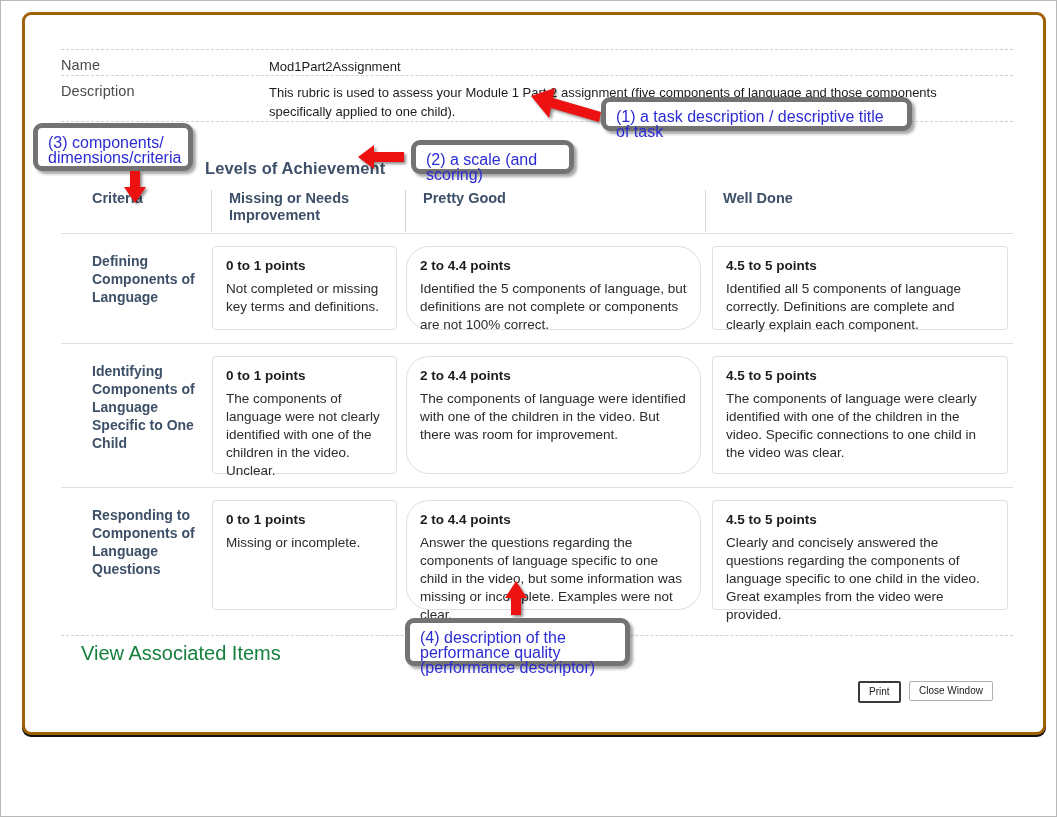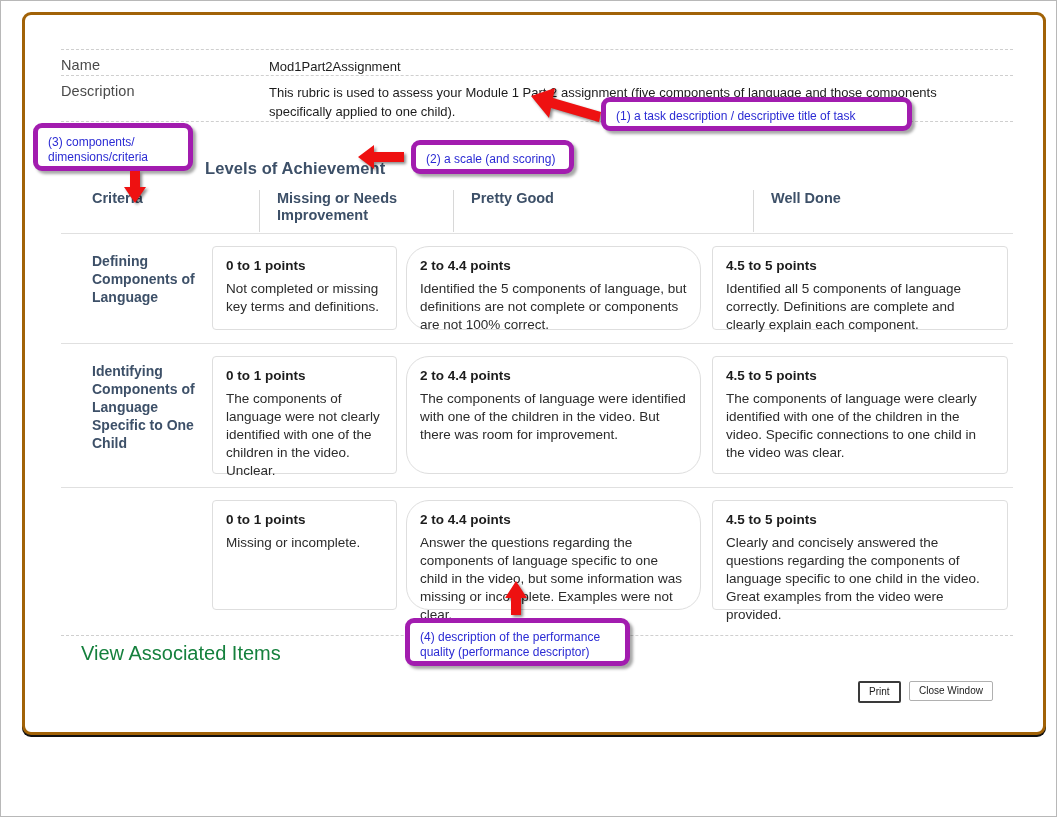--- a/index.html
+++ b/index.html
@@ -74,21 +74,21 @@
     height: 48px;
   }
   .th {
     position: absolute;
     top: 5px;
     font-size: 14.5px;
     font-weight: bold;
     color: #3d5068;
     line-height: 17px;
   }
-  .th.divider { border-left: 1px solid #d8d8d8; padding-left: 17px; height: 42px; margin-left: 48px;}
+  .th.divider { border-left: 1px solid #d8d8d8; padding-left: 17px; height: 42px;}
   #th-criteria { left: 31px; }
   #th-l1 { left: 150px; }
   #th-l2 { left: 344px; }
   #th-l3 { left: 644px; }
 
   .trow {
     position: relative;
     border-top: 1px solid #e0e0e0;
   }
   .crit {
@@ -164,24 +164,24 @@
   #btn-close {
     left: 884px;
     border: 1px solid #b0b0b0;
     border-radius: 2px;
   }
 
   
   .callout {
     position: absolute;
     background: #ffffff;
-    border: 5px solid #a21caf;
+    border: 5px solid #737373;
     border-radius: 9px;
     color: #2b2bd4;
-    font-size: 12px;
+    font-size: 16px;
     line-height: 15px;
     padding: 7px 10px;
     box-sizing: border-box;
     box-shadow: 3px 3px 3px rgba(0,0,0,.35);
   }
   #callout-1 { left: 600px; top: 96px;  width: 311px; height: 34px; padding-top: 7px;}
   #callout-2 { left: 410px; top: 139px; width: 163px; height: 34px; padding-top: 7px;}
   #callout-3 { left: 32px;  top: 122px; width: 160px; height: 48px; }
   #callout-4 { left: 404px; top: 617px; width: 225px; height: 48px; }
 
@@ -249,20 +249,21 @@
           <div class="pts">2 to 4.4 points</div>
           <div class="desc">The components of language were identified with one of the children in the video. But there was room for improvement.</div>
         </div>
         <div class="cell c3">
           <div class="pts">4.5 to 5 points</div>
           <div class="desc">The components of language were clearly identified with one of the children in the video. Specific connections to one child in the video was clear.</div>
         </div>
       </div>
 
       <div class="trow" id="trow-2">
+        <div class="crit">Responding to Components of Language Questions</div>
         <div class="cell c1">
           <div class="pts">0 to 1 points</div>
           <div class="desc">Missing or incomplete.</div>
         </div>
         <div class="cell c2">
           <div class="pts">2 to 4.4 points</div>
           <div class="desc">Answer the questions regarding the components of language specific to one child in the video, but some information was missing or incomplete. Examples were not clear.</div>
         </div>
         <div class="cell c3">
           <div class="pts">4.5 to 5 points</div>

